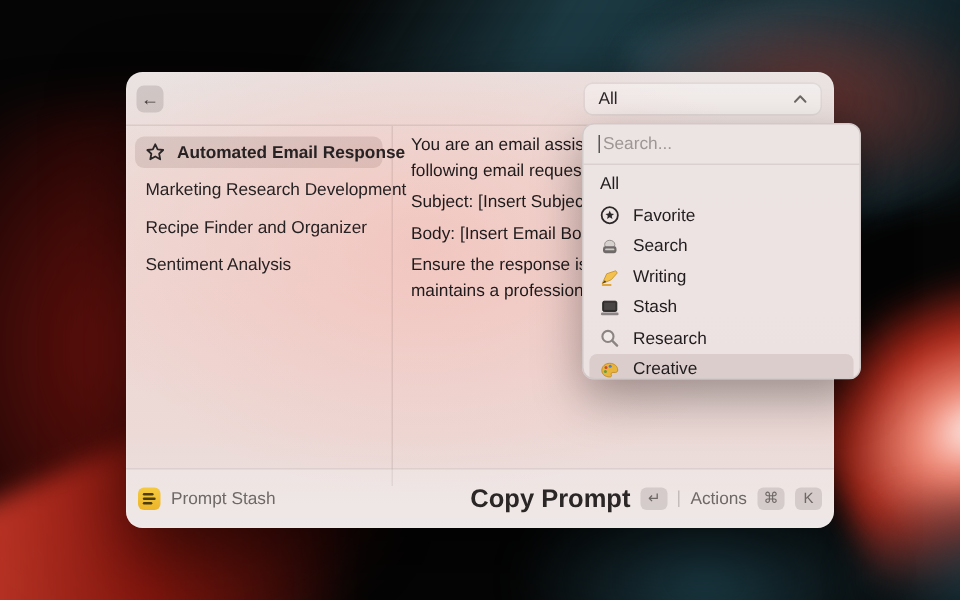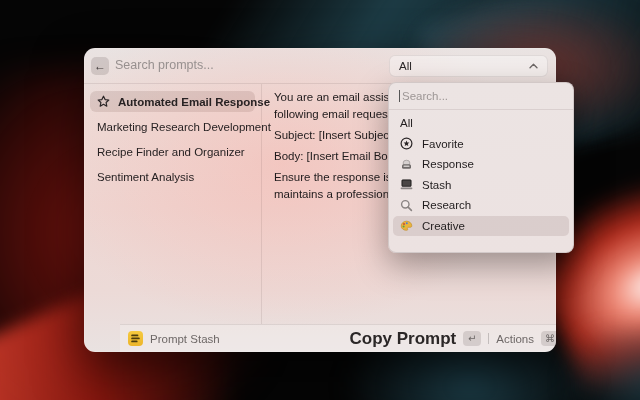--- a/index.html
+++ b/index.html
@@ -100,24 +100,24 @@
   }
   .side-row.sel { background:rgba(95,55,50,.13); font-weight:bold; }
 
   
   .content { position:absolute; left:190px; top:41px; width:282px; }
   .para { margin-bottom:4px; }
   .cline { display:block; font-size:11.5px; line-height:17px; color:#1f1b1c; white-space:nowrap; }
 
   
   .ftr {
-    position:absolute; left:0; bottom:0; width:100%; height:28px;
+    position:absolute; left:0; bottom:0; width:100%; height:40px;
     border-top:1px solid rgba(60,40,40,.10);
     background:rgba(255,255,255,.22);
-    display:flex; align-items:center; padding:0 8px;margin-left:36px;
+    display:flex; align-items:center; padding:0 8px;
   }
   .app-ico {
     width:15px; height:15px; border-radius:4px;
     background:linear-gradient(180deg,#f5ca40,#edb52a);
     display:flex; align-items:center; justify-content:center;
   }
   .app-name { margin-left:7px; font-size:11.5px; color:#6e6867; }
   .ftr-right { margin-left:auto; display:flex; align-items:center; gap:7px; }
   .copy-lbl { font-size:17px; font-weight:bold; color:#2b2727; }
   .keycap {
@@ -165,21 +165,20 @@
 <div class="wp wp-red-right"></div>
 <div class="wp wp-teal-bottom1"></div>
 <div class="wp wp-teal-bottom2"></div>
 
 <div class="window">
 
   <div class="hdr">
     <div class="back-btn">
       <span>←</span>
     </div>
-    <div class="search-ph">Search prompts...</div>
     <div class="filter-btn">
       <span>All</span>
       <span class="chev">
         <svg width="9" height="6" viewBox="0 0 9 6">
             <polyline points="1,4.8 4.5,1.2 8,4.8" fill="none" stroke="#6d6766" stroke-width="1.3" stroke-linecap="round" stroke-linejoin="round"></polyline>
           </svg>
       </span>
     </div>
   </div>
 
@@ -262,23 +261,33 @@
     </div>
 
     <div class="pop-row">
       <span class="pop-ico">
         <svg width="13" height="13" viewBox="0 0 13 13">
           <ellipse cx="6.5" cy="5" rx="3.4" ry="2.8" fill="#d6d0cf" stroke="#8d8786" stroke-width="0.6"></ellipse>
           <rect x="2" y="6.2" width="9" height="4.6" rx="1.6" fill="#6f6a69"></rect>
           <rect x="3.4" y="7.6" width="6.2" height="1.3" rx="0.65" fill="#cfc9c8"></rect>
         </svg>
       </span>
-      <span>Response</span>
-    </div>
-
+      <span>Search</span>
+    </div>
+
+    <div class="pop-row">
+      <span class="pop-ico">
+        <svg width="13" height="13" viewBox="0 0 13 13">
+          <path d="M1.5 11 L4.5 4.5 L10.5 2.5 L11.5 4 L7.5 8.5 Z" fill="#f2c14e" stroke="#c9932a" stroke-width="0.6" stroke-linejoin="round"></path>
+          <path d="M1.5 11 L3.2 8.8 L4.2 10 Z" fill="#4a4033"></path>
+          <rect x="1.2" y="11.4" width="6.5" height="1.2" rx="0.6" fill="#e0a63c"></rect>
+        </svg>
+      </span>
+      <span>Writing</span>
+    </div>
 
     <div class="pop-row">
       <span class="pop-ico">
         <svg width="13" height="13" viewBox="0 0 13 13">
           <rect x="1.8" y="1.8" width="9.4" height="6.8" rx="1" fill="#343130" stroke="#1e1c1c" stroke-width="0.6"></rect>
           <rect x="2.8" y="2.8" width="7.4" height="4.8" fill="#4a4645"></rect>
           <rect x="0.6" y="9.4" width="11.8" height="1.8" rx="0.9" fill="#8b8685"></rect>
         </svg>
       </span>
       <span>Stash</span>

